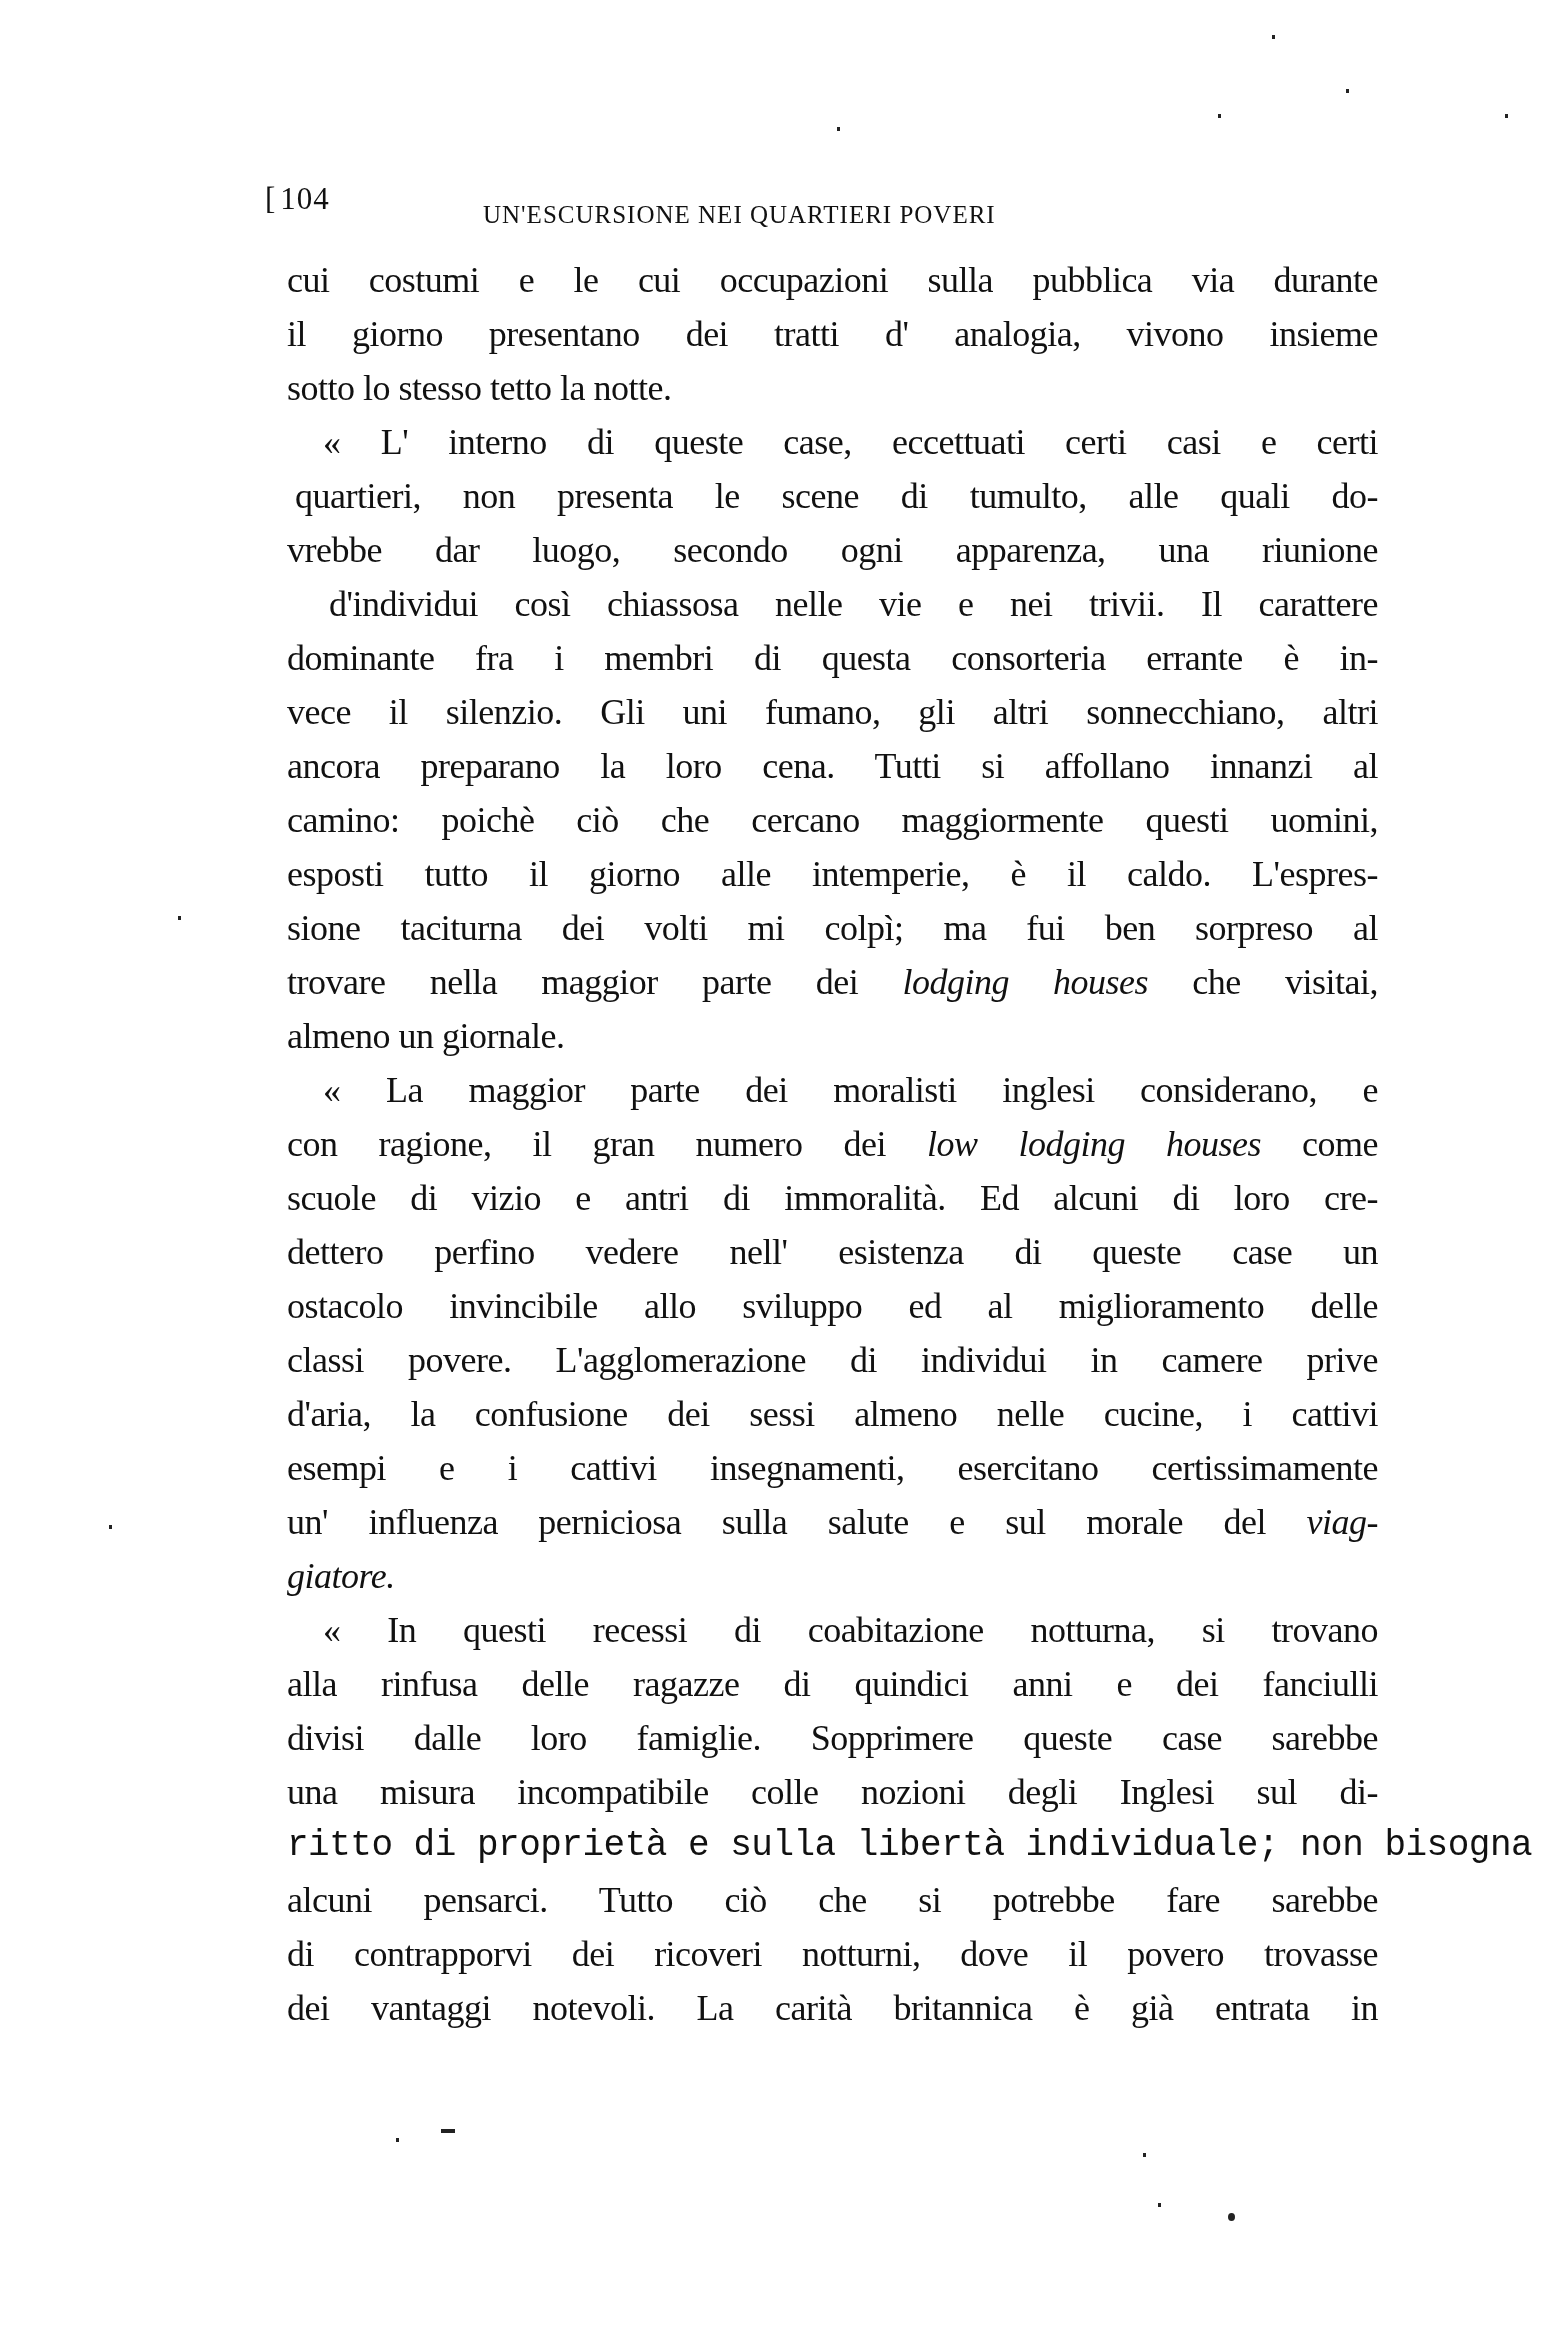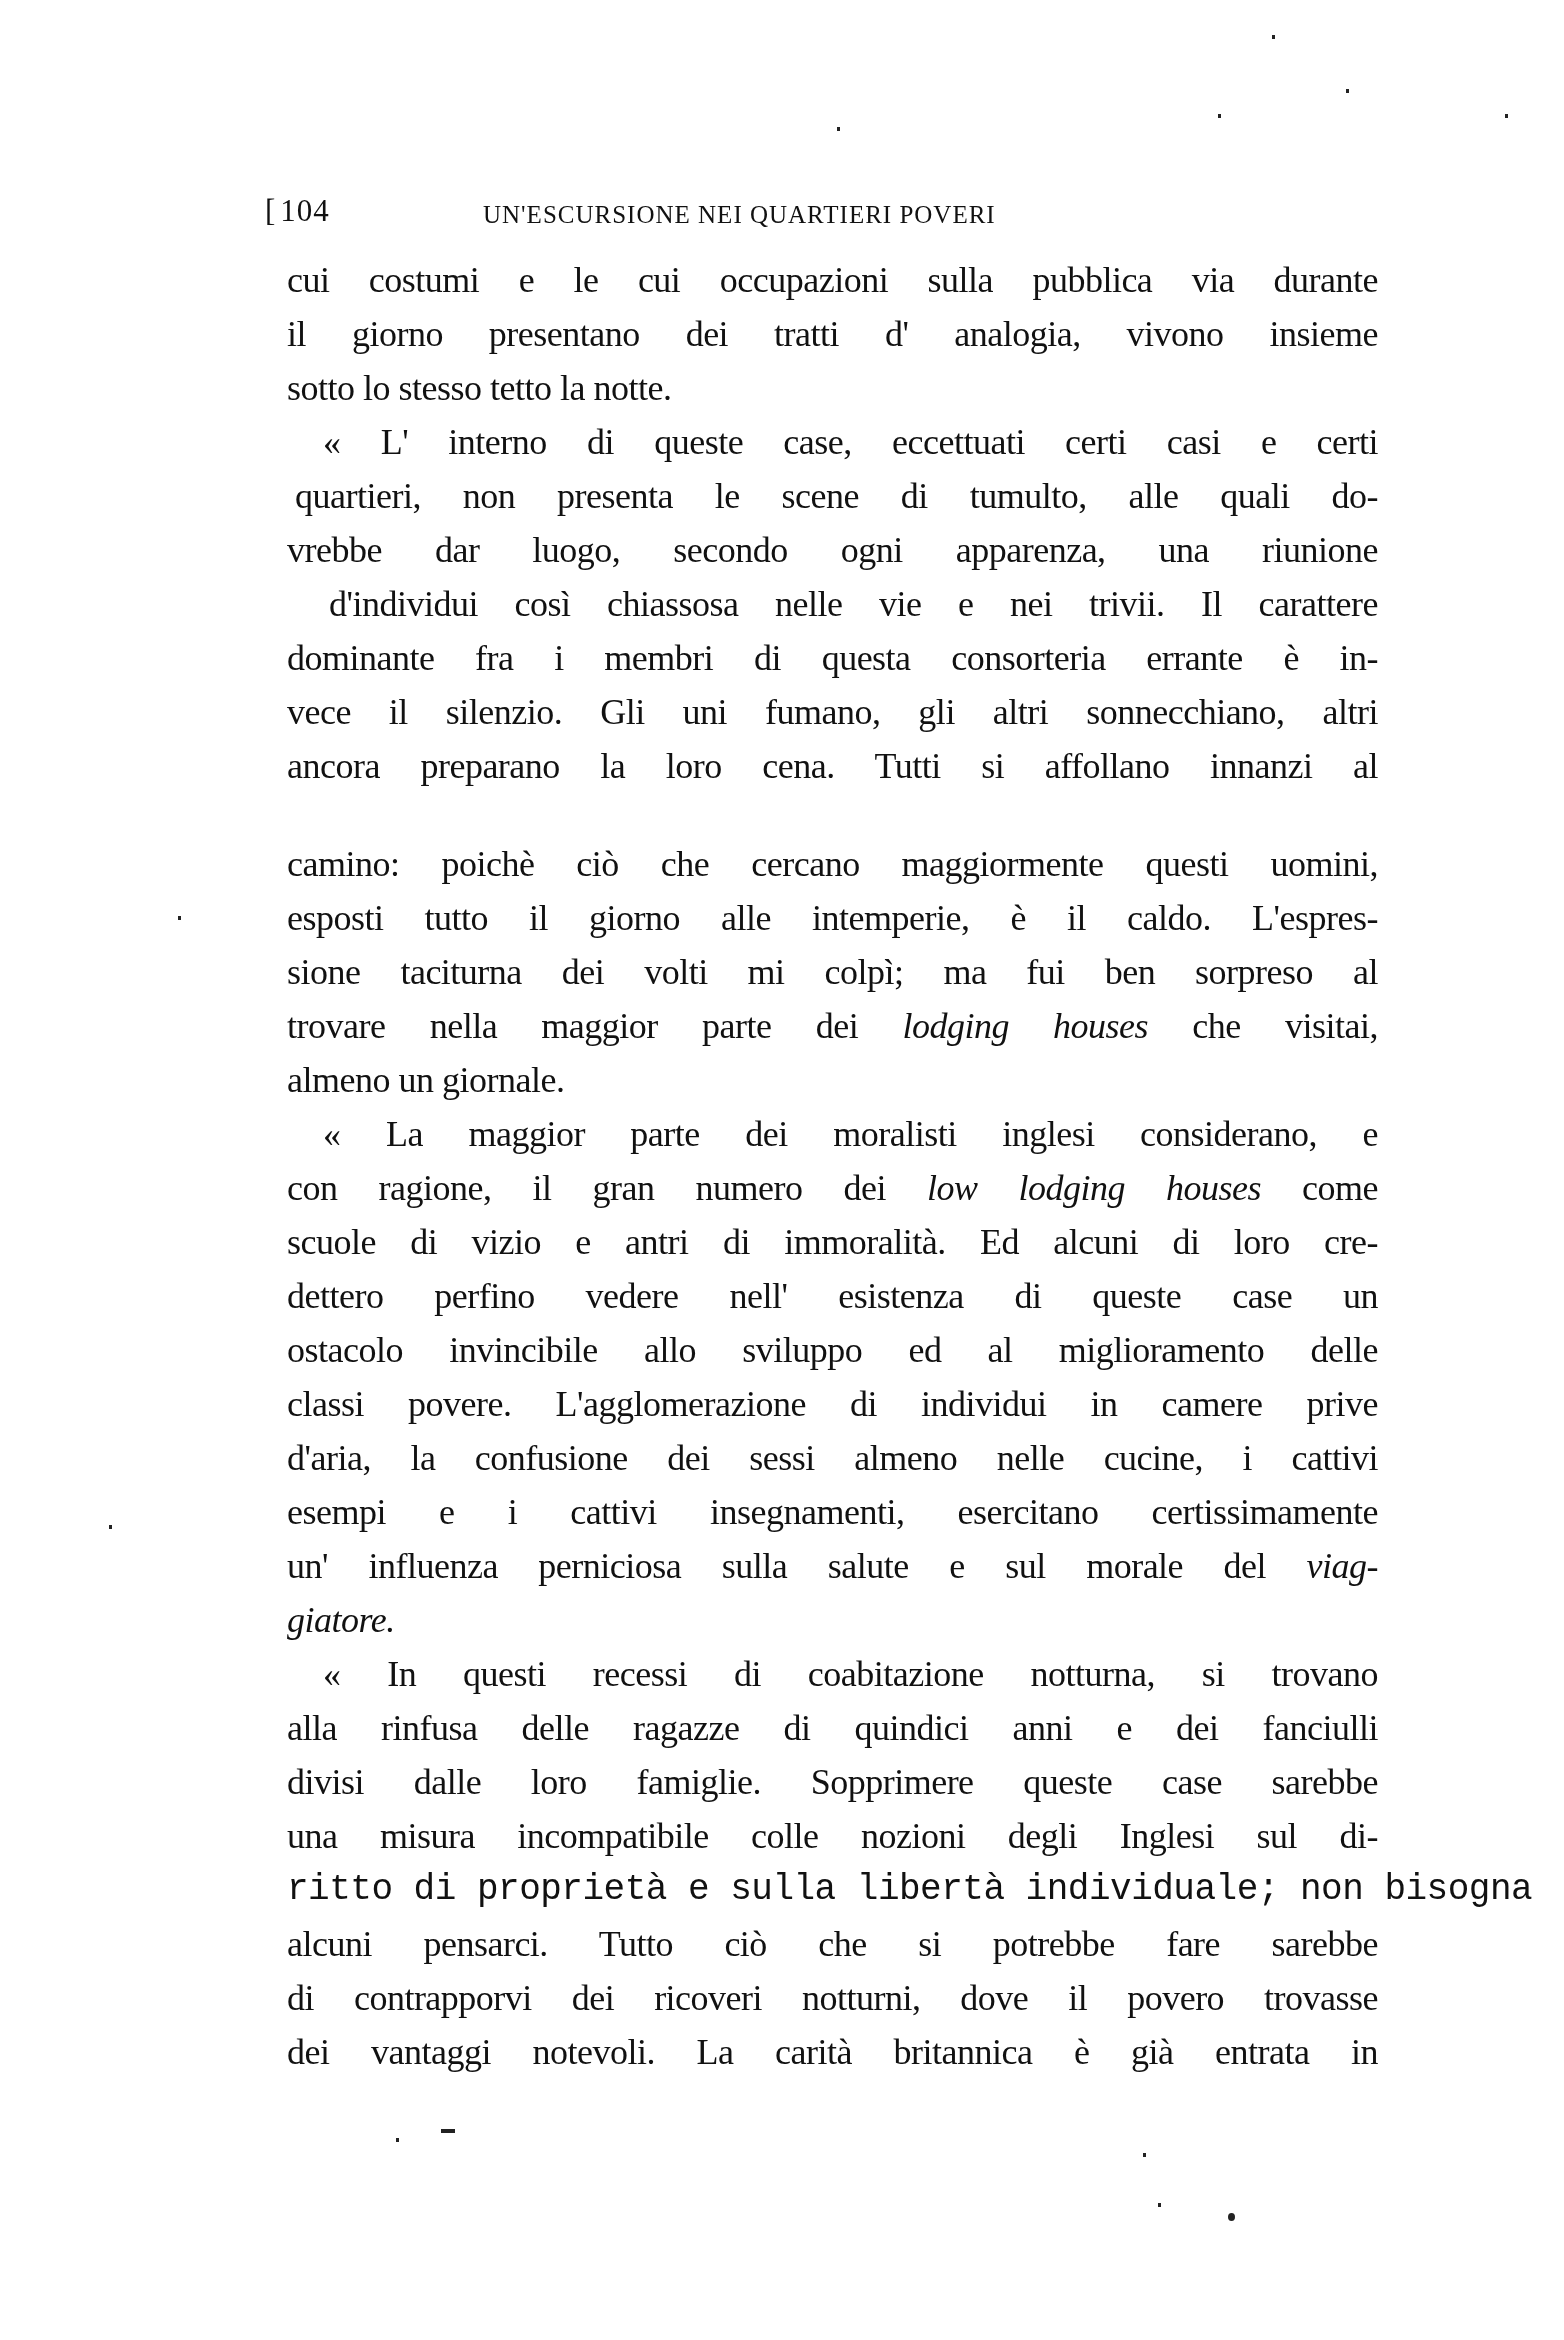--- a/index.html
+++ b/index.html
@@ -1,20 +1,20 @@
 <!DOCTYPE html>
 <html><head>
 <meta charset="utf-8">
 <style>
   html, body { margin: 0; padding: 0; background: #ffffff; }
   body { width: 1564px; height: 2340px; position: relative; overflow: hidden;
          font-family: "Liberation Serif", "DejaVu Serif", serif; color: #111; }
   .header { position: absolute; left: 265px; top: 181px; width: 1119px; height: 40px;
             font-size: 25px; letter-spacing: 1px; }
-  .header .pg { position: absolute; left: 0; top: 12px; font-size: 31px; }
+  .header .pg { position: absolute; left: 0; top: 0; font-size: 31px; }
   .header .pg::before { content: "["; font-weight: normal; margin-right: 4px; }
   .header .title { position: absolute; left: 218px; top: 4px; font-variant: small-caps; text-transform: uppercase; margin-top: 16px; }
   .body { position: absolute; left: 287px; top: 253px; width: 1091px; }
   .line { height: 54px; line-height: 54px; font-size: 36px; white-space: nowrap;
           text-align: justify; text-align-last: justify; transform-origin: left; letter-spacing: -0.5px; }
   .line.last { text-align-last: left; }
   .line.indent { padding-left: 36px; }
   .line i { font-style: italic; }
   .speck { position: absolute; background: #222; width: 3px; height: 4px; }
 </style>
@@ -30,21 +30,21 @@
     <div class="line" style="display: block;">cui costumi e le cui occupazioni sulla pubblica via durante</div>
     <div class="line" style="display: block;">il giorno presentano dei tratti d' analogia, vivono insieme</div>
     <div class="line last" style="display: block;">sotto lo stesso tetto la notte.</div>
     <div class="line indent" style="display: block;">« L' interno di queste case, eccettuati certi casi e certi</div>
     <div class="line" style="display: block; margin-left: 8px;">quartieri, non presenta le scene di tumulto, alle quali do-</div>
     <div class="line" style="display: block;">vrebbe dar luogo, secondo ogni apparenza, una riunione</div>
     <div class="line" style="display: block; margin-left: 42px;">d'individui così chiassosa nelle vie e nei trivii. Il carattere</div>
     <div class="line" style="display: block;">dominante fra i membri di questa consorteria errante è in-</div>
     <div class="line" style="display: block;">vece il silenzio. Gli uni fumano, gli altri sonnecchiano, altri</div>
     <div class="line" style="display: block;">ancora preparano la loro cena. Tutti si affollano innanzi al</div>
-    <div class="line" style="display: block; margin-top: 44px;">camino: poichè ciò che cercano maggiormente questi uomini,</div>
+    <div class="line" style="display: block;">camino: poichè ciò che cercano maggiormente questi uomini,</div>
     <div class="line" style="display: block;">esposti tutto il giorno alle intemperie, è il caldo. L'espres-</div>
     <div class="line" style="display: block;">sione taciturna dei volti mi colpì; ma fui ben sorpreso al</div>
     <div class="line" style="display: block;"><span>trovare nella maggior parte dei </span><i>lodging houses</i><span> che visitai,</span></div>
     <div class="line last" style="display: block;">almeno un giornale.</div>
     <div class="line indent" style="display: block;">« La maggior parte dei moralisti inglesi considerano, e</div>
     <div class="line" style="display: block;"><span>con ragione, il gran numero dei </span><i>low lodging houses</i><span> come</span></div>
     <div class="line" style="display: block;">scuole di vizio e antri di immoralità. Ed alcuni di loro cre-</div>
     <div class="line" style="display: block;">dettero perfino vedere nell' esistenza di queste case un</div>
     <div class="line" style="display: block;">ostacolo invincibile allo sviluppo ed al miglioramento delle</div>
     <div class="line" style="display: block;">classi povere. L'agglomerazione di individui in camere prive</div>

